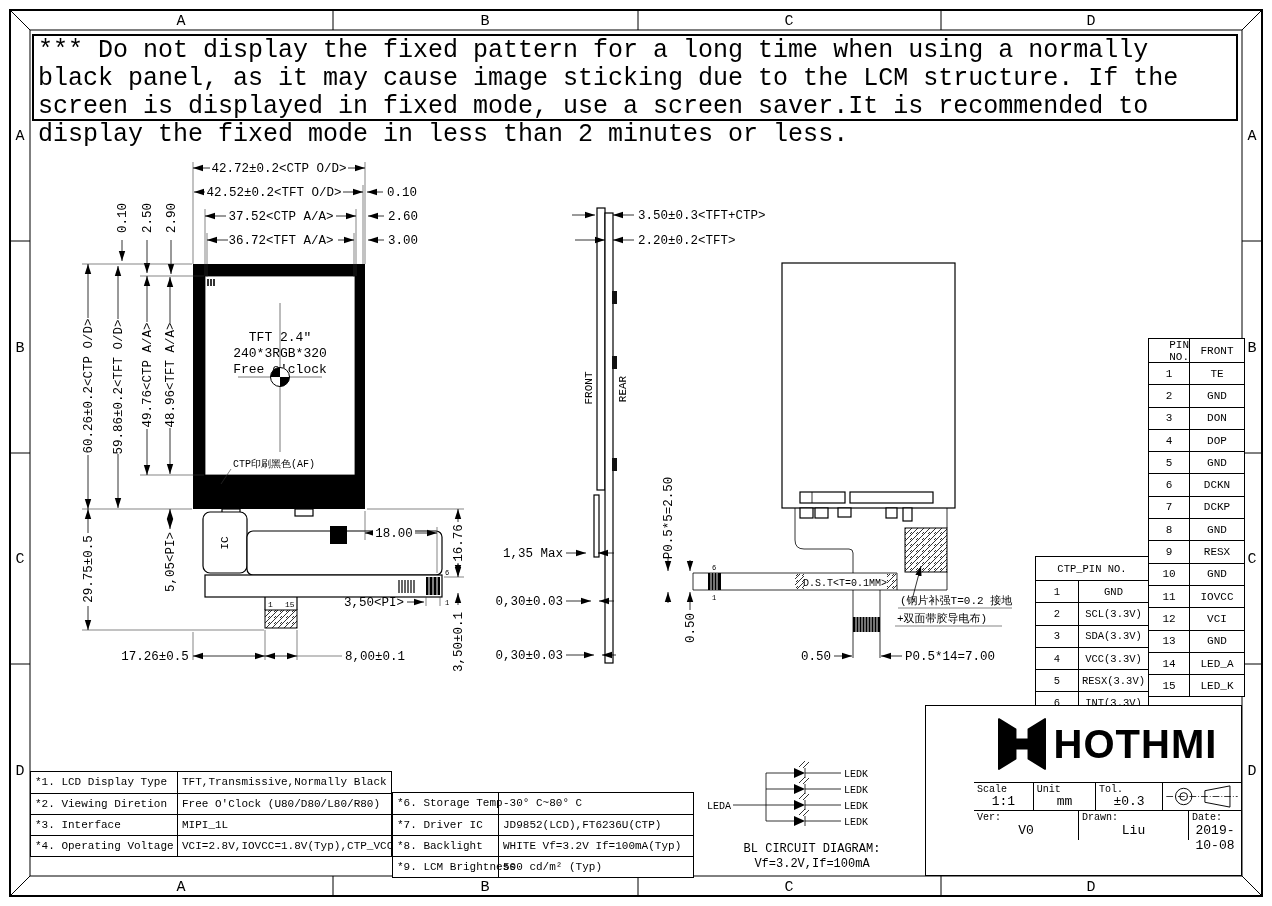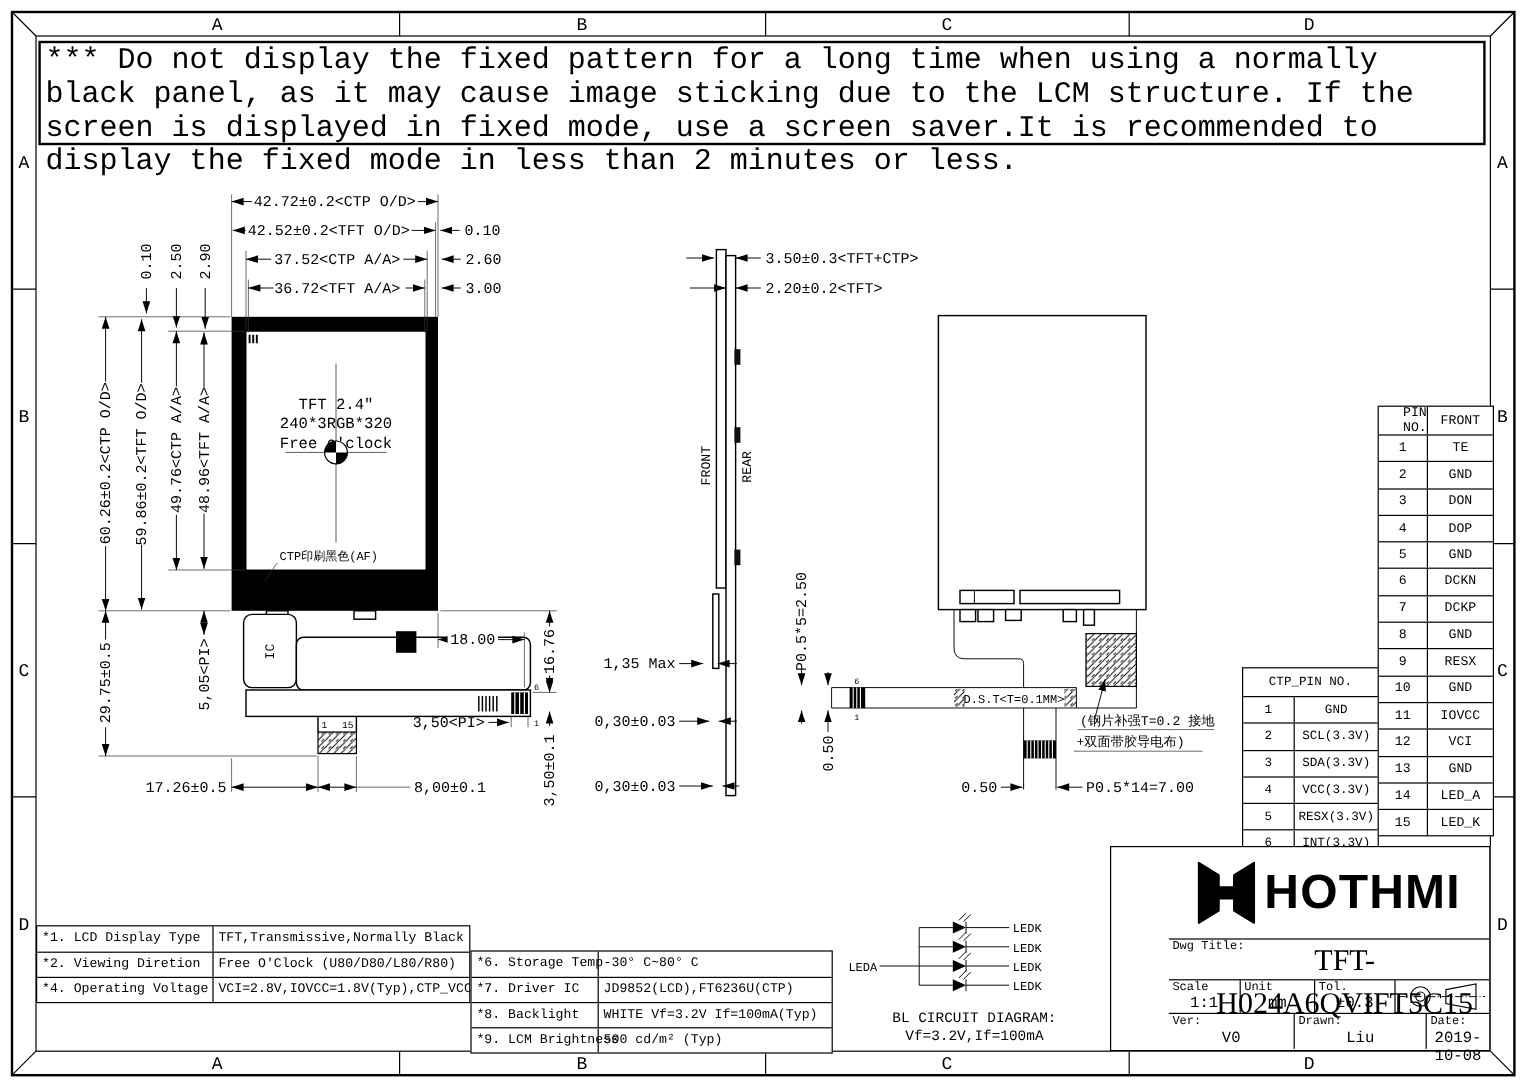--- a/index.html
+++ b/index.html
@@ -430,20 +430,24 @@
 <div id="specL" class="spec">
   <div class="r">
       <div class="c1">*1. LCD Display Type</div>
       <div class="c2">TFT,Transmissive,Normally Black</div>
     </div>
   <div class="r">
       <div class="c1">*2. Viewing Diretion</div>
       <div class="c2">Free O'Clock (U80/D80/L80/R80)</div>
     </div>
   <div class="r">
+      <div class="c1">*3. Interface</div>
+      <div class="c2">MIPI_1L</div>
+    </div>
+  <div class="r">
       <div class="c1">*4. Operating Voltage</div>
       <div class="c2">VCI=2.8V,IOVCC=1.8V(Typ),CTP_VCC=3.3V</div>
     </div>
 </div>
 <div id="specR" class="spec">
   <div class="r">
       <div class="c1">*6. Storage Temp</div>
       <div class="c2">-30° C~80° C</div>
     </div>
   <div class="r">
@@ -460,24 +464,20 @@
     </div>
 </div>
 
 <div id="tblock" class="abs">
   <div id="logorow" class="row">
     <svg width="48" height="52" viewBox="0 0 52 56">
       <path d="M1,1 L19,12 V23 H33 V12 L51,1 V55 L33,44 V33 H19 V44 L1,55 Z" fill="#000" stroke="#000" stroke-width="2" stroke-linejoin="round"></path>
     </svg>
     <span id="brandtext">HOTHMI</span>
   </div>
-  <div id="dwgrow" class="row">
-    <span class="slabel">Dwg Title:</span>
-    <div id="dwgtitle">TFT-H024A6QVIFT5C15</div>
-  </div>
   <div id="midrow" class="row">
     <div class="cell" style="width:75px">
       <span class="slabel">Scale</span>
       <div class="val">1:1</div>
     </div>
     <div class="cell" style="width:78px">
       <span class="slabel">Unit</span>
       <div class="val">mm</div>
     </div>
     <div class="cell" style="width:84px">

